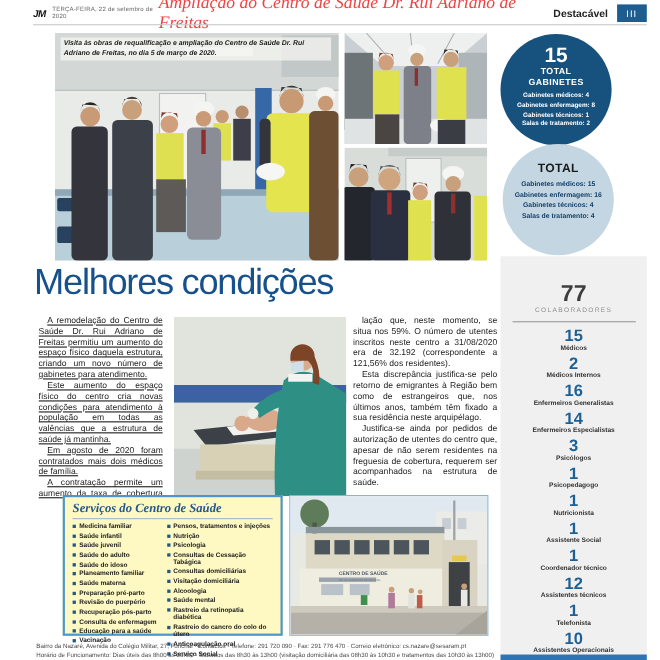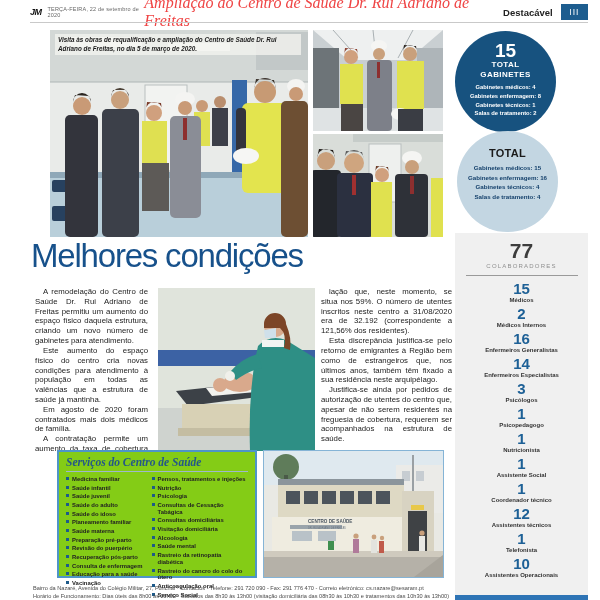--- a/index.html
+++ b/index.html
@@ -26,49 +26,49 @@
   .photo-mid{left:158px;top:288px;width:157px;height:163px;}
   .photo-bld{left:263px;top:450px;width:181px;height:128px;border:1px solid #85b4d6;box-sizing:border-box;}
   .caption{position:absolute;left:5px;top:4px;width:240px;background:rgba(244,244,240,0.78);
            font-size:6.3px;font-weight:bold;font-style:italic;color:#1a1a1a;line-height:1.35;padding:2px 3px;}
 
   
   .headline{position:absolute;left:31px;top:239px;font-size:33px;font-weight:normal;color:#17518b;
             letter-spacing:-1.2px;line-height:1;}
   .bodycol{position:absolute;top:287px;font-size:7.8px;line-height:1.26;text-align:justify;
            color:#1c1c1c;overflow:hidden;}
-  .col1{left:35px;width:113px;height:168px;}
+  .col1{left:35px;width:113px;height:168px;text-decoration:underline;}
   .col2{left:321px;width:131px;height:172px;}
   .bodycol p{margin:0;text-indent:8px;}
 
   
   .circ{position:absolute;border-radius:50%;text-align:center;box-sizing:border-box;}
   .circ-dark{left:455px;top:31px;width:101px;height:101px;background:#17527f;color:#fff;padding-top:10px;}
   .circ-num{font-size:19px;font-weight:bold;line-height:1;}
   .circ-word{font-size:8px;font-weight:bold;letter-spacing:0.4px;line-height:1.2;}
   .circ-items{margin-top:4px;}
   .circ-item{font-size:5.8px;font-weight:600;line-height:1.5;}
   .circ-light{left:457px;top:131px;width:101px;height:101px;background:#c3d6e2;color:#14406b;padding-top:16px;}
   .circ-total{font-size:11px;font-weight:bold;color:#1a1a1a;letter-spacing:0.3px;}
   .circ-light .circ-item{font-size:6.2px;font-weight:bold;line-height:1.55;}
 
   
   .staffbox{position:absolute;left:455px;top:233px;width:133px;height:362px;background:#f0f0f0;
-            text-align:center;padding-top:7px;box-sizing:border-box;}
+            text-align:center;padding-top:24px;box-sizing:border-box;}
   .staff-num{font-size:21px;font-weight:bold;color:#3d3d3d;line-height:1;}
   .staff-word{font-size:6px;color:#8f8f8f;letter-spacing:1.2px;margin-top:2px;}
   .staff-rule{width:112px;height:1px;background:#9a9a9a;margin:6px auto 5px auto;}
   .stat{margin-bottom:3px;}
   .stat-num{font-size:15px;font-weight:bold;color:#1d6096;line-height:1;}
   .stat-label{font-size:6px;font-weight:bold;color:#333;margin-top:1px;}
   .blue-strip{position:absolute;left:455px;top:595px;width:133px;height:5px;background:#2e74b5;}
 
   
   .svc-box{position:absolute;left:57px;top:450px;width:200px;height:128px;border:2px solid #4e95c8;
-           background:#84cc16;box-sizing:border-box;padding:4px 7px;}
+           background:#fef9c3;box-sizing:border-box;padding:4px 7px;}
   .svc-title{font-family:"Liberation Serif",serif;font-style:italic;font-weight:bold;font-size:11.5px;
              color:#24578a;padding-bottom:3px;border-bottom:1px solid #9fb8cc;margin-bottom:4px;}
   .svc-cols{display:flex;}
   .svc-colL{width:47%;}
   .svc-colR{width:53%;}
   .svc-item{font-size:5.9px;font-weight:bold;color:#222;line-height:1.15;margin-bottom:1.9px;
             display:flex;align-items:flex-start;}
   .bullet{width:3px;height:3px;background:#1d5a8a;display:inline-block;margin:1px 3px 0 0;flex:none;}
 
   

